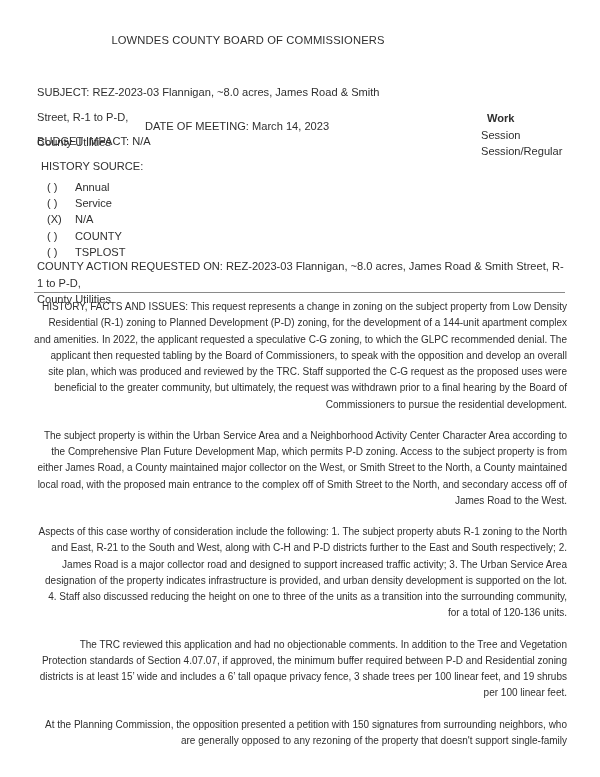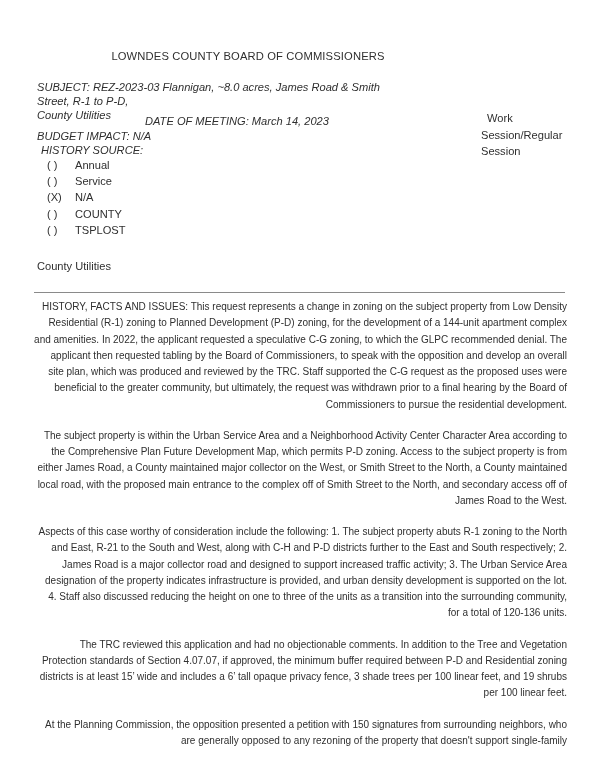--- a/index.html
+++ b/index.html
@@ -21,21 +21,21 @@
     position: relative;
     width: 600px;
     height: 777px;
     box-sizing: border-box;
   }
 
   
   .title-block {
     position: absolute;
     left: 0;
-    top: 48px;
+    top: 32px;
     width: 496px;
     text-align: center;
   }
   .title-line {
     font-size: 11.2px;
     line-height: 16px;
     letter-spacing: 0.15px;
     color: #2f2f2f;
   }
 
@@ -43,23 +43,22 @@
   .subject-block {
     position: absolute;
     left: 37px;
     top: 80px;
     width: 370px;
   }
   .subject-block .ln,
   .meeting-block .ln,
   .budget-block .ln {
     font-size: 11.1px;
-    line-height: 14px;
-    color: #2f2f2f;
-    font-style: italic;
+    line-height: 25px;
+    color: #2f2f2f;
   }
 
   
   .meeting-block {
     position: absolute;
     left: 37px;
     top: 114px;
     width: 400px;
     text-align: center;
   }
@@ -69,20 +68,21 @@
     position: absolute;
     left: 481px;
     top: 110px;
     width: 115px;
     font-size: 11.1px;
     line-height: 16.5px;
     color: #2f2f2f;
   }
   .session-note .first {
     padding-left: 6px;
+    font-weight: bold;
   }
 
   
   .budget-block {
     position: absolute;
     left: 37px;
     top: 129px;
     width: 400px;
   }
   .budget-block .indent1 {
@@ -157,22 +157,22 @@
     <div class="ln">SUBJECT: REZ-2023-03 Flannigan, ~8.0 acres, James Road &amp; Smith Street, R-1 to P-D,</div>
     <div class="ln">County Utilities</div>
   </div>
 
   <div class="meeting-block">
     <div class="ln">DATE OF MEETING: March 14, 2023</div>
   </div>
 
   <div class="session-note">
     <div class="first">Work</div>
+    <div>Session</div>
     <div>Session/Regular</div>
-    <div>Session</div>
   </div>
 
   <div class="budget-block">
     <div class="ln">BUDGET IMPACT: N/A</div>
     <div class="ln indent1">HISTORY SOURCE:</div>
     <ul class="funding-list">
       <li>
         <span class="mark">( )</span>
         <span>Annual</span>
       </li>
@@ -189,20 +189,21 @@
         <span>COUNTY</span>
       </li>
       <li>
         <span class="mark">( )</span>
         <span>TSPLOST</span>
       </li>
     </ul>
   </div>
 
   <div class="action-block">
+    <div class="ln">COUNTY ACTION REQUESTED ON: REZ-2023-03 Flannigan, ~8.0 acres, James Road &amp; Smith Street, R-1 to P-D,</div>
     <div class="ln">County Utilities</div>
   </div>
 
   <div class="divider"></div>
 
   <div class="body-block">
     <p>HISTORY, FACTS AND ISSUES: This request represents a change in zoning on the subject property from Low Density Residential (R-1) zoning to Planned Development (P-D) zoning, for the development of a 144-unit apartment complex and amenities. In 2022, the applicant requested a speculative C-G zoning, to which the GLPC recommended denial. The applicant then requested tabling by the Board of Commissioners, to speak with the opposition and develop an overall site plan, which was produced and reviewed by the TRC. Staff supported the C-G request as the proposed uses were beneficial to the greater community, but ultimately, the request was withdrawn prior to a final hearing by the Board of Commissioners to pursue the residential development.</p>
     <p>The subject property is within the Urban Service Area and a Neighborhood Activity Center Character Area according to the Comprehensive Plan Future Development Map, which permits P-D zoning. Access to the subject property is from either James Road, a County maintained major collector on the West, or Smith Street to the North, a County maintained local road, with the proposed main entrance to the complex off of Smith Street to the North, and secondary access off of James Road to the West.</p>
     <p>Aspects of this case worthy of consideration include the following: 1. The subject property abuts R-1 zoning to the North and East, R-21 to the South and West, along with C-H and P-D districts further to the East and South respectively; 2. James Road is a major collector road and designed to support increased traffic activity; 3. The Urban Service Area designation of the property indicates infrastructure is provided, and urban density development is supported on the lot. 4. Staff also discussed reducing the height on one to three of the units as a transition into the surrounding community, for a total of 120-136 units.</p>
     <p>The TRC reviewed this application and had no objectionable comments. In addition to the Tree and Vegetation Protection standards of Section 4.07.07, if approved, the minimum buffer required between P-D and Residential zoning districts is at least 15’ wide and includes a 6’ tall opaque privacy fence, 3 shade trees per 100 linear feet, and 19 shrubs per 100 linear feet.</p>

